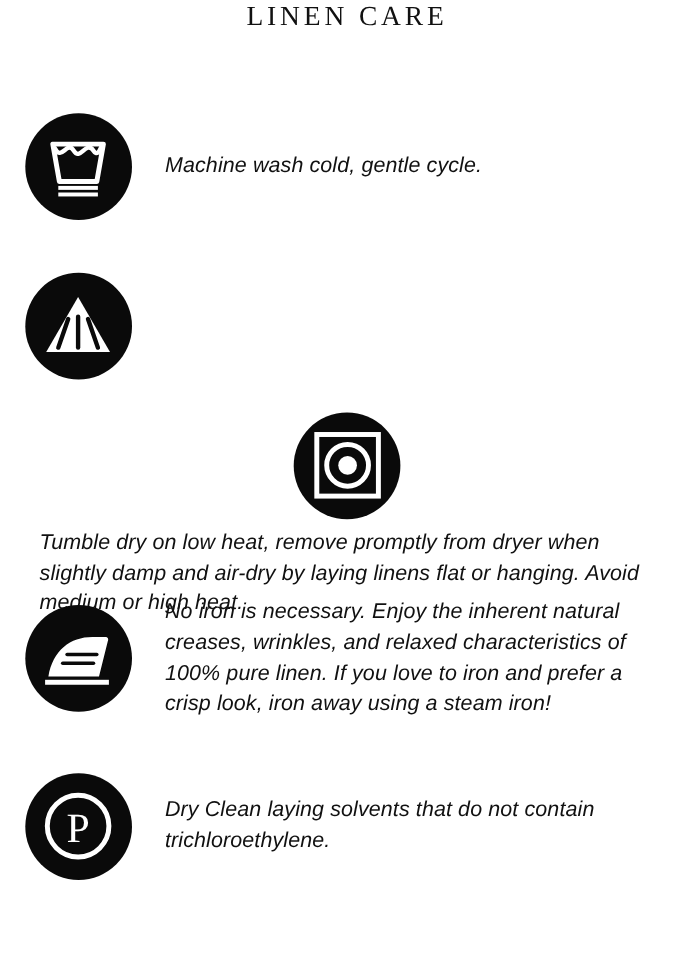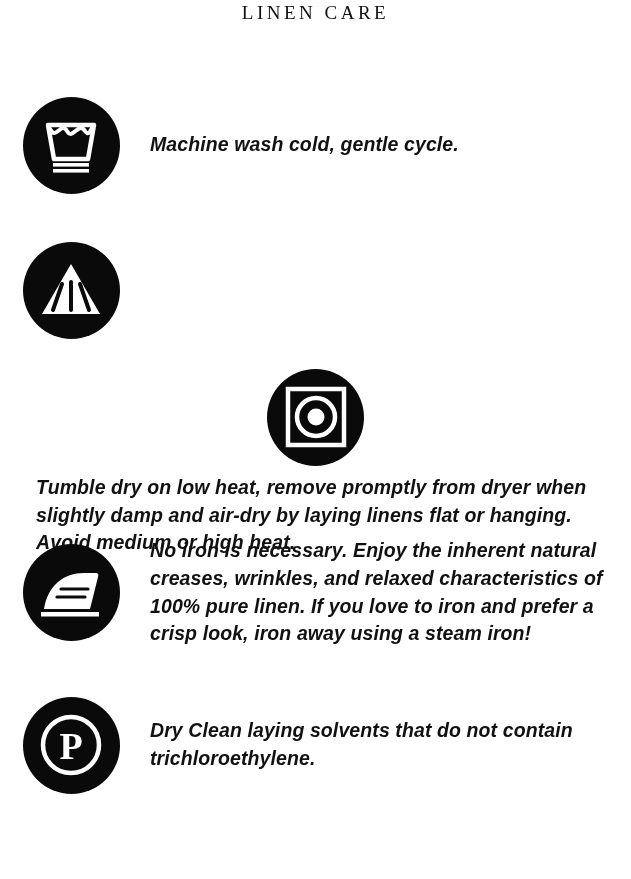--- a/index.html
+++ b/index.html
@@ -16,32 +16,31 @@
   }
   .page {
     position: relative;
     width: 631px;
     height: 879px;
     box-sizing: border-box;
   }
   .title {
     text-align: center;
     font-family: "Liberation Serif", serif;
-    font-size: 19px;
+    font-size: 25px;
     letter-spacing: 3.5px;
     color: #111111;
     padding-top: 2px;
     margin: 0;
     font-weight: 400;
   }
   .care-list {
     margin: 0;
     padding: 0;
     list-style: none;
-    font-weight: bold;
   }
   .care-row {
     display: flex;
     align-items: center;
     padding: 0 14px 0 14px;
     box-sizing: border-box;
   }
   .icon-cell {
     flex: 0 0 114px;
     display: flex;

